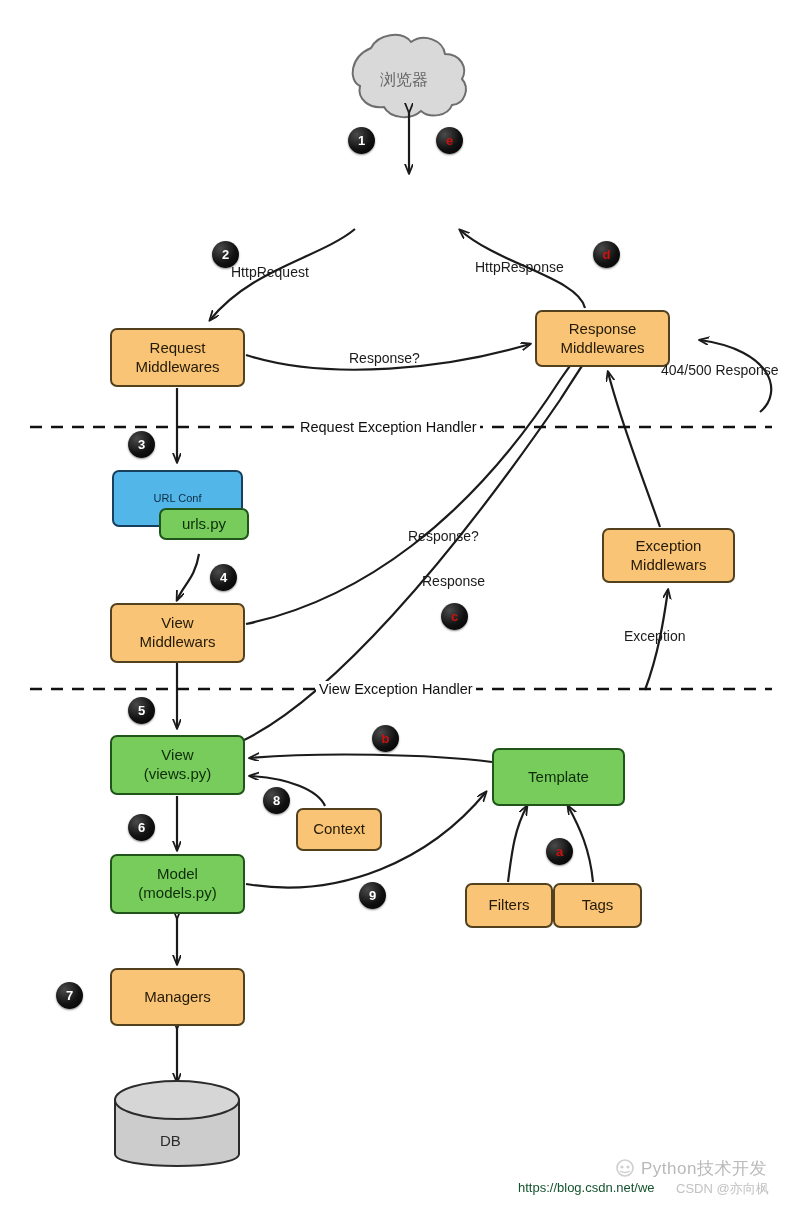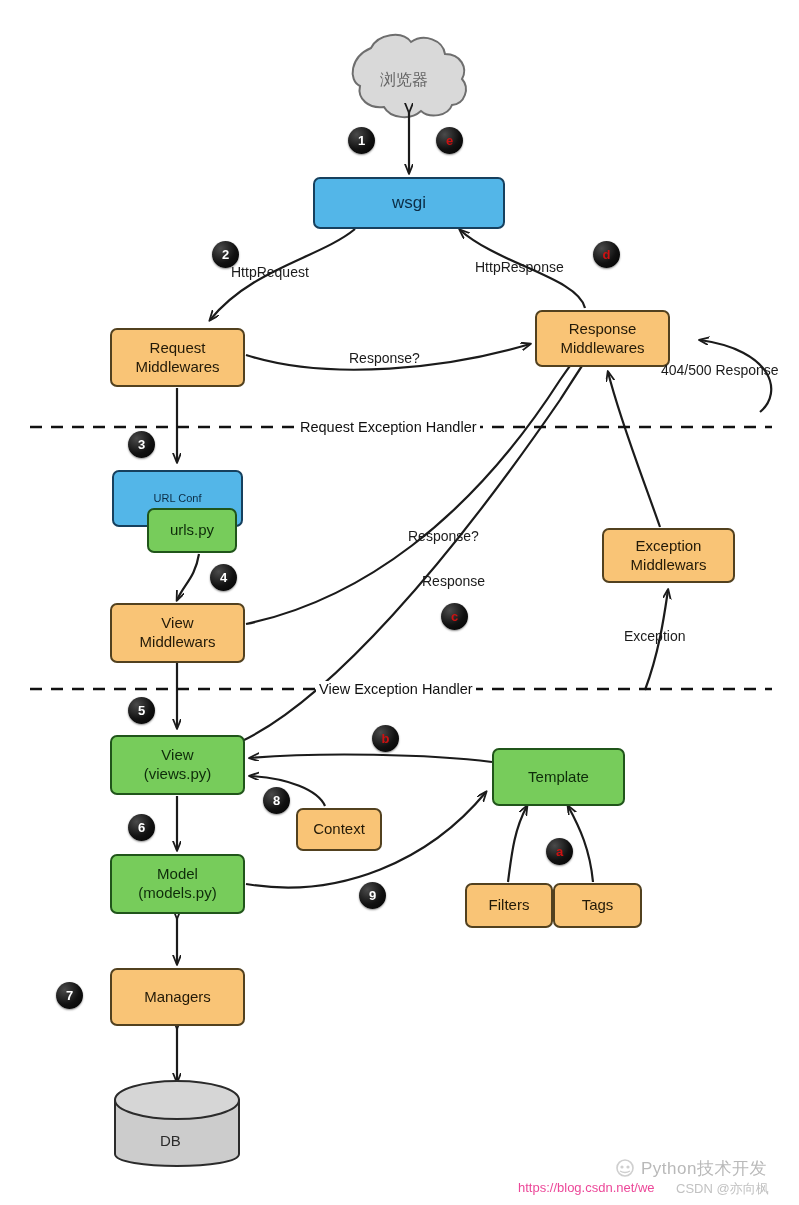--- a/index.html
+++ b/index.html
@@ -105,21 +105,21 @@
   }
   .wm-sub {
     position: absolute;
     font-size: 13px;
     color: #c2c2c2;
     white-space: nowrap;
   }
   .wm-url {
     position: absolute;
     font-size: 13px;
-    color: #ec4899;
+    color: #14532d;
     white-space: nowrap;
   }
   .wm-logo {
     position: absolute;
     width: 26px;
     height: 20px;
   }
 </style>
 </head>
 <body>
@@ -184,31 +184,30 @@
       <path d="M115,1100 L115,1154 C115,1170 239,1170 239,1154 L239,1100 Z" fill="#cccccc" stroke="#2b2b2b" stroke-width="2"></path>
       <ellipse cx="177" cy="1100" rx="62" ry="19" fill="#d6d6d6" stroke="#2b2b2b" stroke-width="2"></ellipse>
     </g>
 
     <line x1="30" y1="427" x2="772" y2="427" stroke="#111111" stroke-width="2.4" stroke-dasharray="12 9"></line>
     <line x1="30" y1="689" x2="772" y2="689" stroke="#111111" stroke-width="2.4" stroke-dasharray="12 9"></line>
   </svg>
 
   <div class="cloud-label" style="left:380px; top:70px;">浏览器</div>
 
-  <div class="node blue" style="left:313px; top:177px; width:192px; height:52px; font-size:17px;">wsgi</div>
 
   <div class="node orange" style="left:110px; top:328px; width:135px; height:59px;">Request
 Middlewares</div>
 
   <div class="node orange" style="left:535px; top:310px; width:135px; height:57px;">Response
 Middlewares</div>
 
   <div class="node blue" style="left:112px; top:470px; width:131px; height:57px; font-size:11px;">URL Conf</div>
 
-  <div class="node green" style="left:147px; top:508px; width:90px; height:45px;">urls.py</div>
+  <div class="node green" style="left:159px; top:508px; width:90px; height:32px;">urls.py</div>
 
   <div class="node orange" style="left:110px; top:603px; width:135px; height:60px;">View
 Middlewars</div>
 
   <div class="node orange" style="left:602px; top:528px; width:133px; height:55px;">Exception
 Middlewars</div>
 
   <div class="node green" style="left:110px; top:735px; width:135px; height:60px;">View
 (views.py)</div>
 

